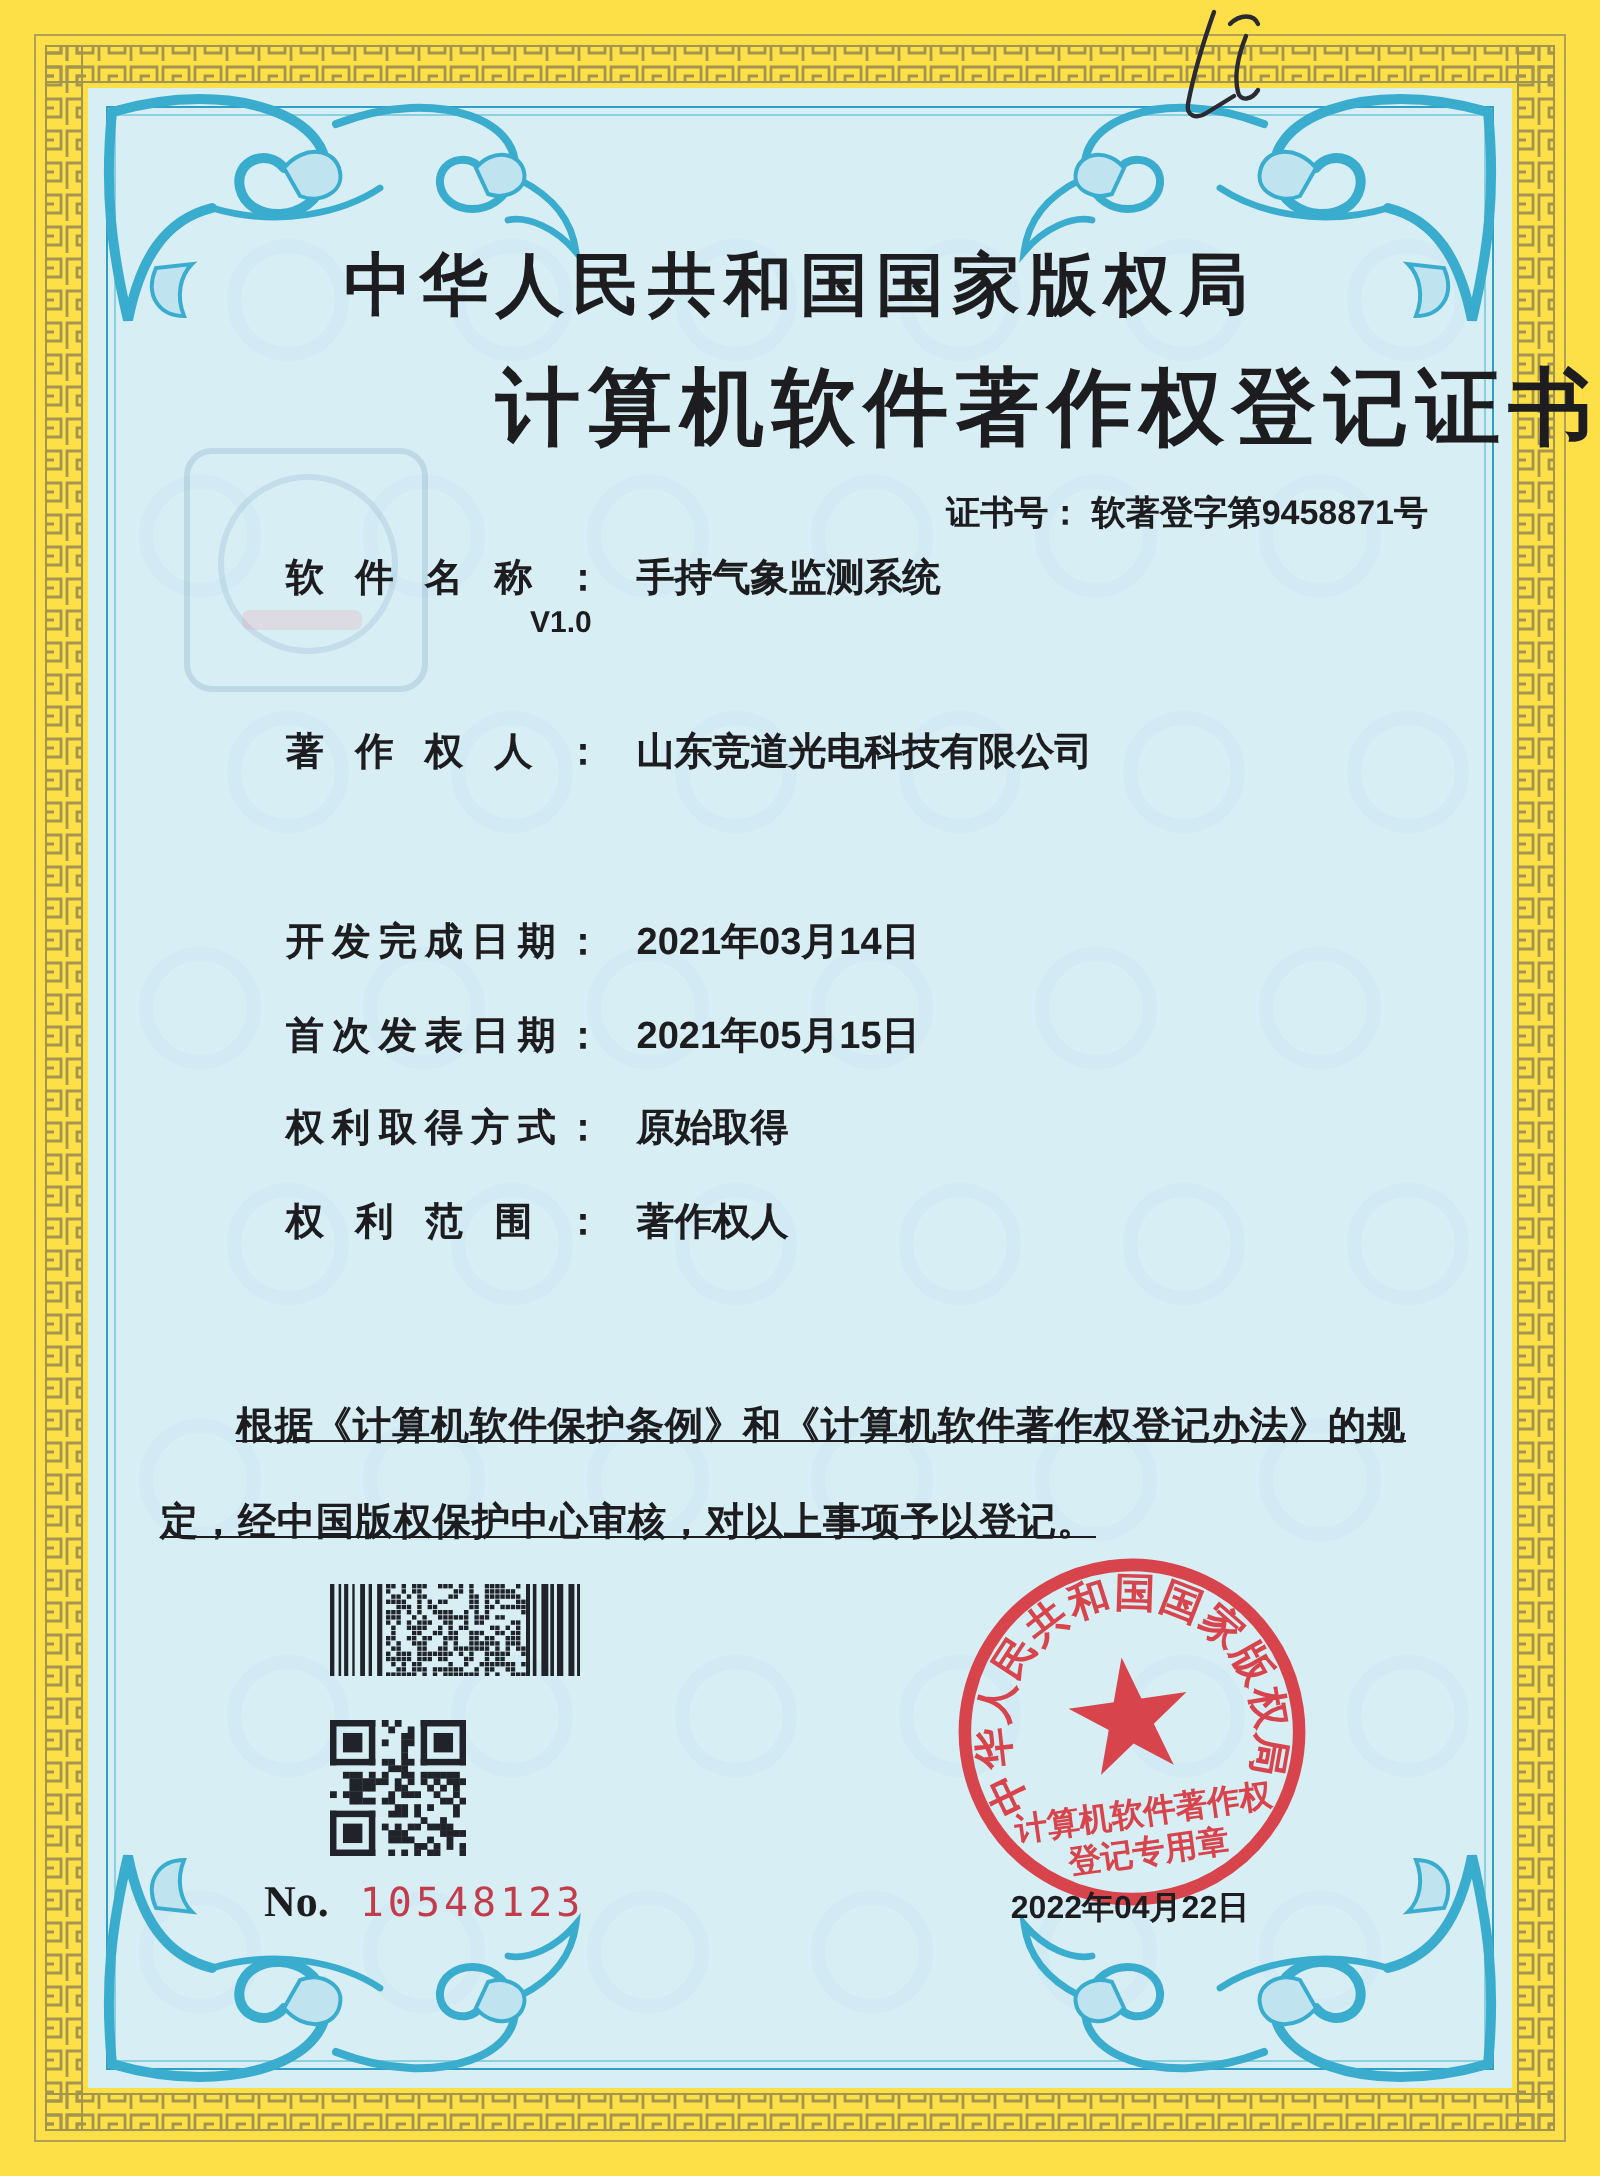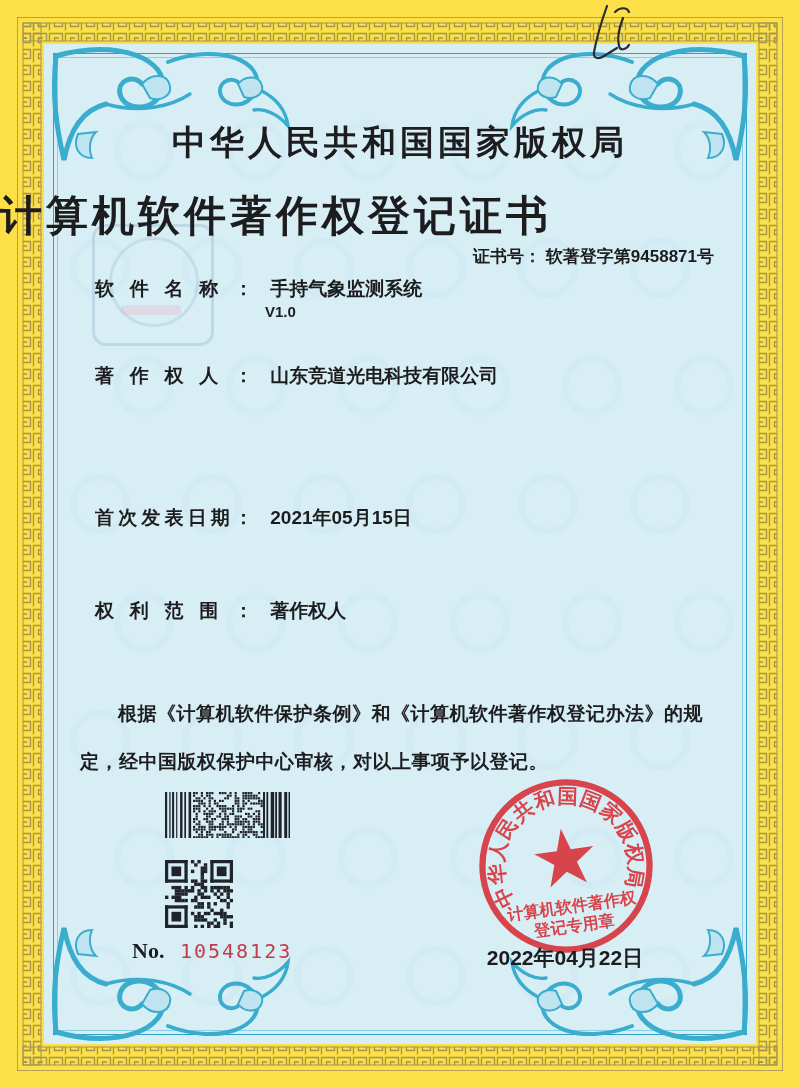--- a/index.html
+++ b/index.html
@@ -6,40 +6,40 @@
   .page{position:relative;width:800px;height:1088px;background:#fde047;overflow:hidden;
         font-family:"Liberation Serif","DejaVu Serif",serif;color:#1d1d1f;}
   
   .gold-line{position:absolute;inset:17px;border:1.5px solid #b1a156;pointer-events:none;}
   
   .paper{position:absolute;inset:44px;background:#d8eef5;}
   .frame-outer{position:absolute;inset:53px;border:1.5px solid #2fa0c4;pointer-events:none;}
   .frame-inner{position:absolute;inset:57px;border:1px solid #8ccfe1;pointer-events:none;}
   .deco-svg{position:absolute;left:0;top:0;width:800px;height:1088px;pointer-events:none;}
   .title1{position:absolute;left:0;right:0;top:120px;text-align:center;font-size:34px;font-weight:bold;letter-spacing:4px;}
-  .title2{position:absolute;left:0;right:0;top:176px;text-align:left;font-size:42px;font-weight:bold;letter-spacing:4px;margin-top:12px;}
+  .title2{position:absolute;left:0;right:0;top:176px;text-align:right;font-size:42px;font-weight:bold;letter-spacing:4px;}
   .certno{position:absolute;right:86px;top:245px;font-size:17px;font-weight:bold;
           font-family:"Liberation Sans","DejaVu Sans",sans-serif;}
   .row{position:absolute;left:95px;font-size:19px;font-weight:bold;
        font-family:"Liberation Sans","DejaVu Sans",sans-serif;white-space:nowrap;}
-  .row .lab{display:inline-block;width:158px;text-align:justify;text-align-last:justify;vertical-align:top;}
+  .row .lab{display:inline-block;width:158px;text-align:justify;text-align-last:justify;vertical-align:top;padding-left:48px;}
   .row .val{display:inline-block;margin-left:12px;vertical-align:top;}
   .val2{position:absolute;left:265px;top:303px;font-size:15px;font-weight:bold;
         font-family:"Liberation Sans","DejaVu Sans",sans-serif;}
   .statement{position:absolute;left:80px;top:690px;width:648px;font-size:19px;font-weight:bold;
              font-family:"Liberation Sans","DejaVu Sans",sans-serif;
-             line-height:2.55;text-indent:2em;letter-spacing:.5px;}
+             line-height:2.55;text-indent:2em;letter-spacing:.5px;text-decoration:underline;}
   .barcode{position:absolute;left:165px;top:792px;}
   .qrcode{position:absolute;left:165px;top:860px;}
   .no-line{position:absolute;left:132px;top:938px;font-size:22px;font-weight:bold;}
   .no-line .num{color:#c23c4b;font-family:"DejaVu Sans Mono",monospace;font-weight:normal;
                 font-size:20px;letter-spacing:2px;margin-left:10px;margin-top:22px;}
   .seal{position:absolute;left:472px;top:772px;width:188px;height:188px;opacity:.92;}
   .issue-date{position:absolute;left:470px;top:944px;width:190px;text-align:center;
-              font-size:21px;font-weight:bold;font-family:"Liberation Sans","DejaVu Sans",sans-serif;}
+              font-size:16px;font-weight:bold;font-family:"Liberation Sans","DejaVu Sans",sans-serif;}
   .penmark{position:absolute;left:575px;top:0;}
   .cpcc{position:absolute;left:92px;top:224px;width:116px;height:116px;border:3px solid rgba(150,185,205,.40);
         border-radius:14px;}
   .cpcc .c1{position:absolute;left:14px;top:10px;width:84px;height:84px;border:3px solid rgba(160,195,215,.38);border-radius:50%;}
   .cpcc .c2{position:absolute;left:26px;top:78px;width:60px;height:10px;background:rgba(230,160,170,.25);border-radius:4px;}
 </style>
 </head>
 <body>
 
 <div class="page">
@@ -162,26 +162,34 @@
     <span class="lab">软件名称：</span>
     <span class="val">手持气象监测系统</span>
   </div>
   <div class="val2">V1.0</div>
 
   <div class="row" style="top:363px">
     <span class="lab">著作权人：</span>
     <span class="val">山东竞道光电科技有限公司</span>
   </div>
 
+  <div class="row" style="top:458px">
+    <span class="lab">开发完成日期：</span>
+    <span class="val">2021年03月14日</span>
+  </div>
 
   <div class="row" style="top:505px">
     <span class="lab">首次发表日期：</span>
     <span class="val">2021年05月15日</span>
   </div>
 
+  <div class="row" style="top:551px">
+    <span class="lab">权利取得方式：</span>
+    <span class="val">原始取得</span>
+  </div>
 
   <div class="row" style="top:598px">
     <span class="lab">权利范围：</span>
     <span class="val">著作权人</span>
   </div>
 
 
   <div class="statement">根据《计算机软件保护条例》和《计算机软件著作权登记办法》的规定，经中国版权保护中心审核，对以上事项予以登记。</div>
 
   <svg id="barcode-svg" class="barcode" width="125" height="46" viewBox="0 0 125 46" aria-hidden="true">

